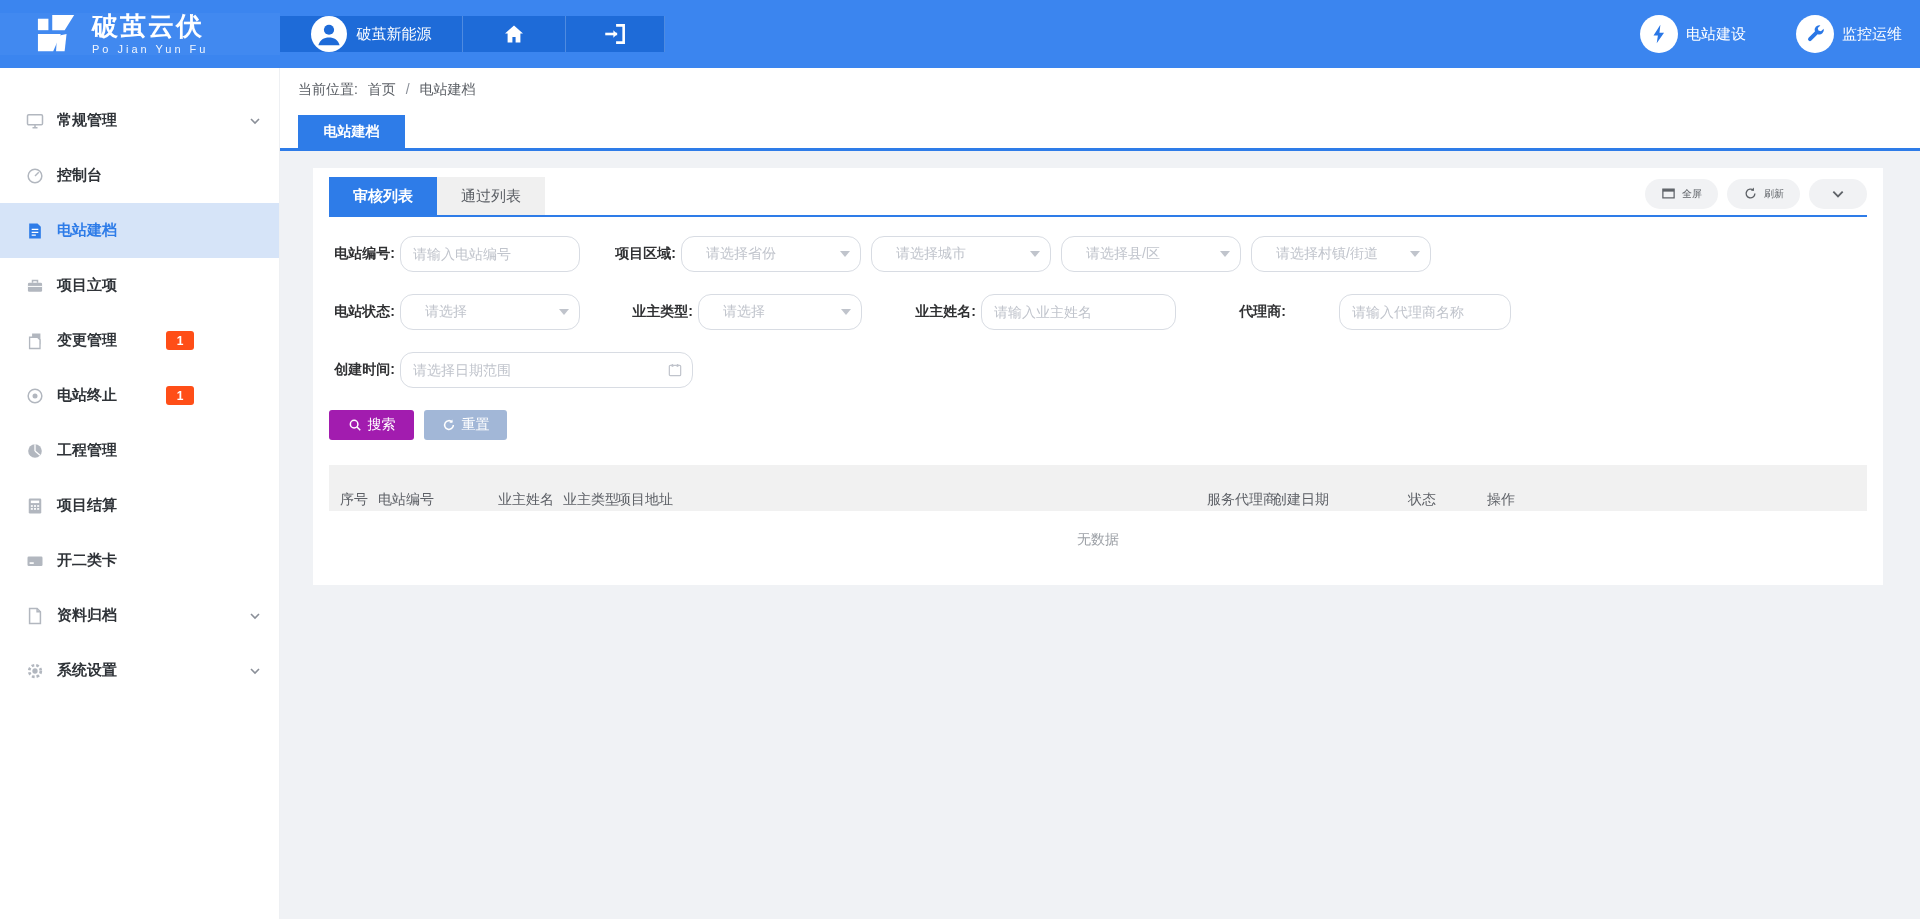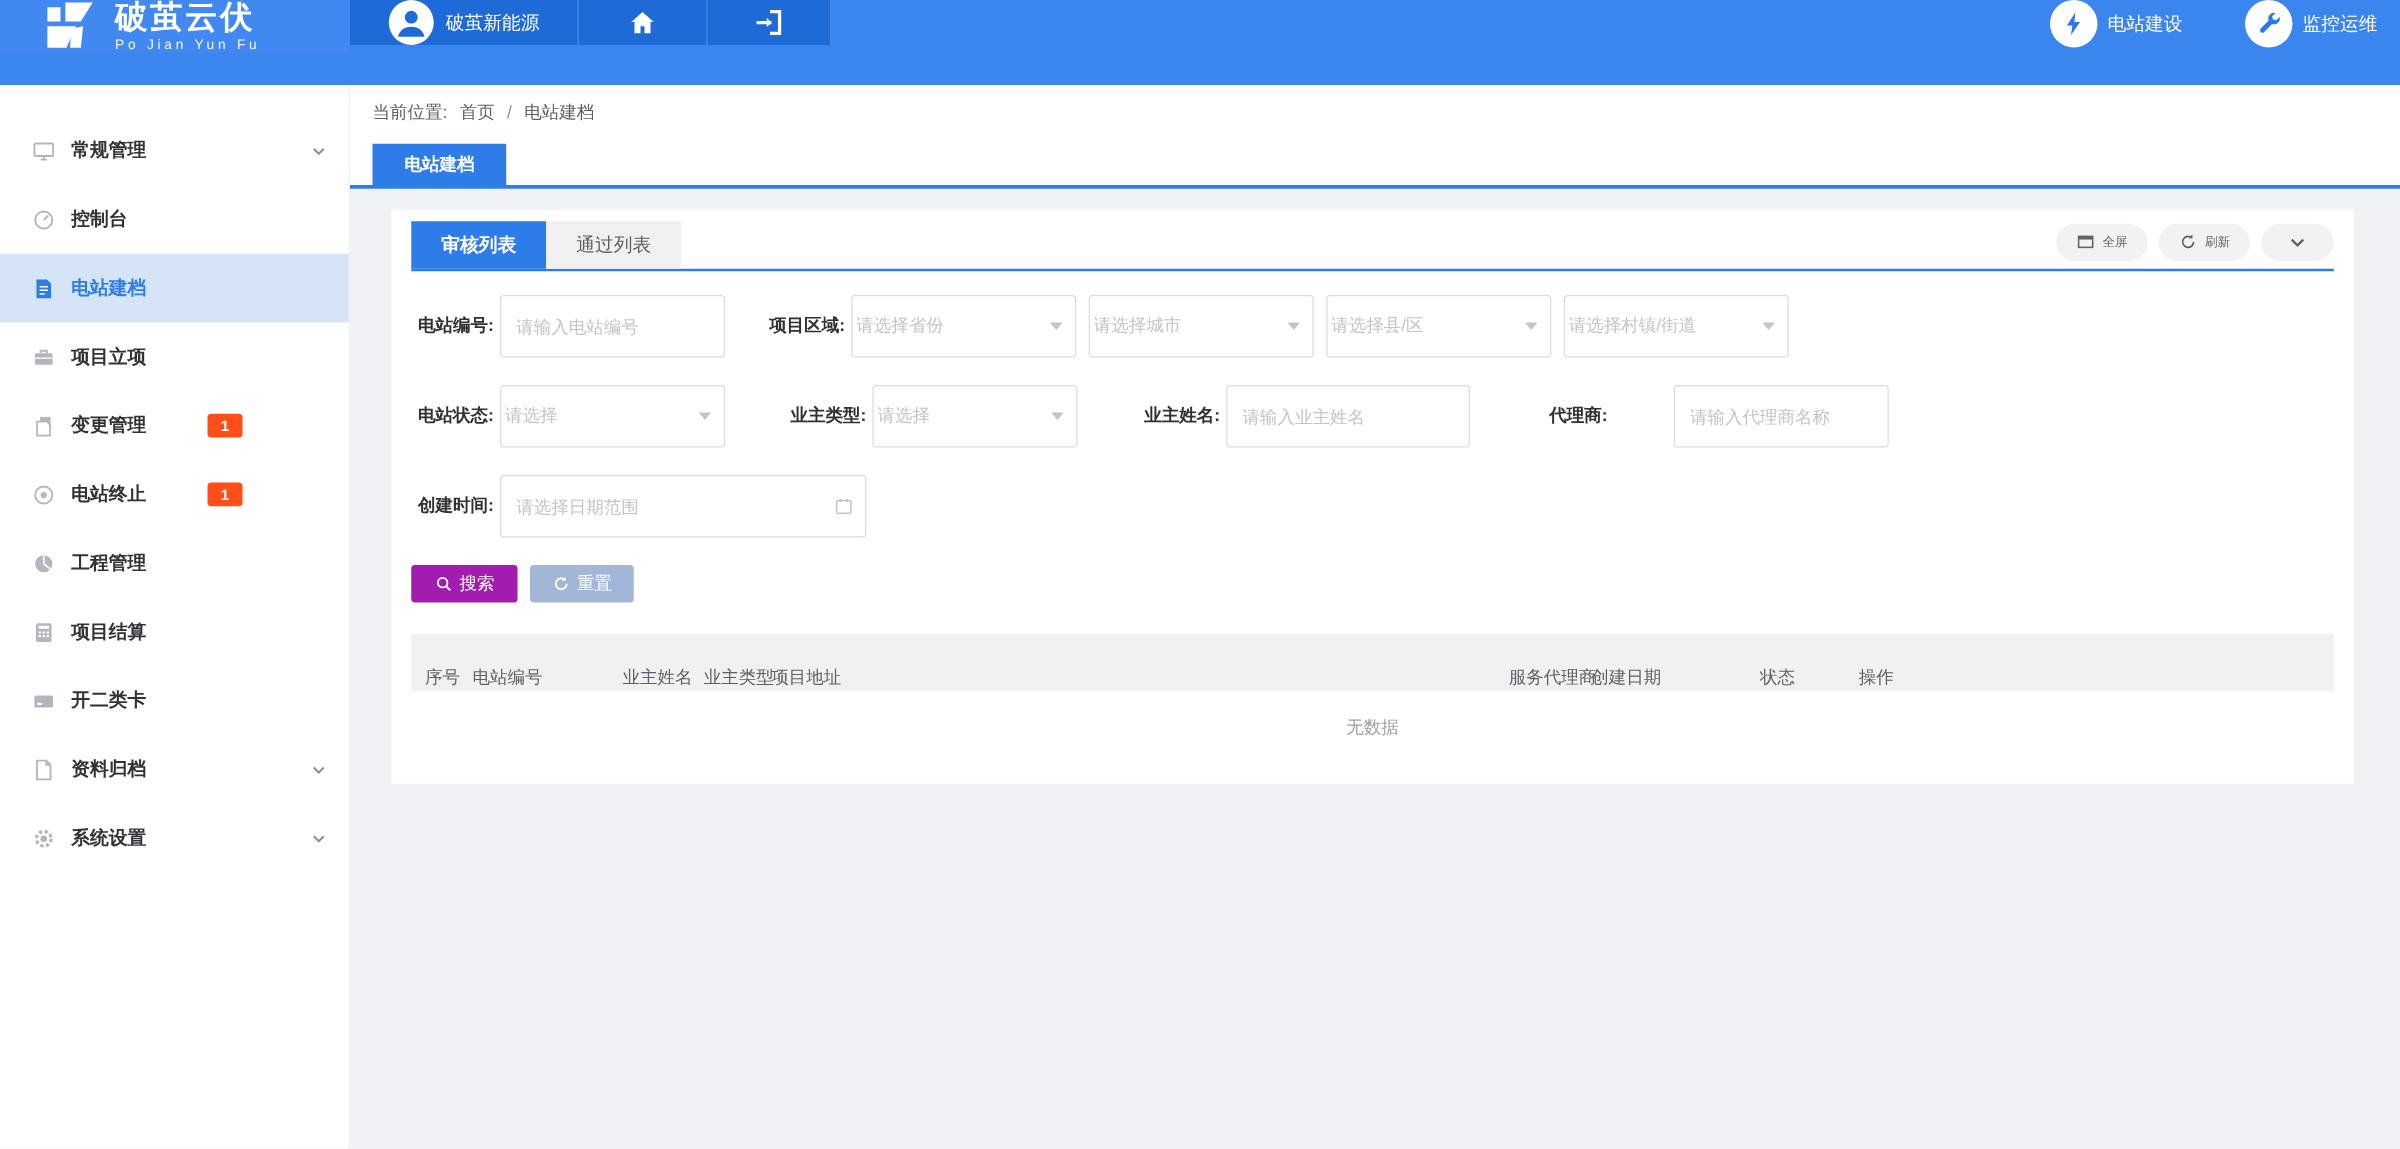--- a/index.html
+++ b/index.html
@@ -2,21 +2,21 @@
 <html><head>
 <meta charset="utf-8">
 <style>
   html,body{margin:0;padding:0;}
   body{
     width:1920px;height:919px;overflow:hidden;position:relative;
     font-family:"Liberation Sans","DejaVu Sans",sans-serif;
     background:#f0f2f5;color:#303133;font-size:14px;
   }
   
-  .hdr{position:absolute;top:0;left:0;width:1920px;height:68px;background:#3b85ef;display:flex;align-items:flex-start;z-index:5;}
+  .hdr{position:absolute;top:0;left:0;width:1920px;height:68px;background:#3b85ef;display:flex;align-items:center;z-index:5;}
   .logo-area{width:280px;flex:0 0 280px;display:flex;align-items:center;padding-left:34px;box-sizing:border-box;background:#4189f0;cursor:pointer;}
   .logo-mark{width:46px;height:42px;margin-right:12px;flex:0 0 auto;}
   .logo-txt{display:flex;flex-direction:column;line-height:1;}
   .logo-cn{color:#fff;font-size:26px;font-weight:700;letter-spacing:2px;}
   .logo-en{color:rgba(255,255,255,.92);font-size:11px;letter-spacing:3px;margin-top:5px;}
   .hdr-dark{display:flex;align-items:stretch;background:#1e6bd8;}
   .hdr-seg{display:flex;align-items:center;justify-content:center;border-right:1px solid rgba(255,255,255,.22);cursor:pointer;}
   .seg-user{width:182px;gap:10px;}
   .seg-home{width:102px;}
   .seg-login{width:98px;}
@@ -51,24 +51,24 @@
   .tab{height:38px;padding:0 24px;display:flex;align-items:center;justify-content:center;font-size:15px;cursor:pointer;background:#f0f0f0;color:#5a5e64;}
   .tab.active{background:#2e7ce8;color:#fff;font-weight:700;}
   .tools{display:flex;gap:9px;align-items:center;margin-bottom:5px;}
   .pill{height:30px;border-radius:15px;background:#f1f2f4;display:flex;align-items:center;gap:6px;padding:0 16px;font-size:10px;color:#5f6368;cursor:pointer;}
   .pill.chev-pill{padding:0 22px;}
   
   .filters{padding-top:19px;}
   .f-row{display:flex;align-items:center;margin-bottom:22px;}
   .f-label{display:inline-block;text-align:right;font-size:14px;color:#303133;font-weight:600;margin-right:5px;flex:0 0 auto;}
   .w66{width:66px;}
-  .ctl{height:50px;box-sizing:border-box;border:1px solid #d8dce3;border-radius:3px;background:#fff;}
+  .ctl{height:36px;box-sizing:border-box;border:1px solid #d8dce3;border-radius:13px;background:#fff;}
   input.ctl{padding:0 12px;font-size:14px;color:#333;outline:none;font-family:inherit;}
   input.ctl::placeholder{color:#c0c4cc;}
-  .sel{position:relative;display:flex;align-items:center;padding:0 28px 0 3px;cursor:pointer;}
+  .sel{position:relative;display:flex;align-items:center;padding:0 28px 0 24px;cursor:pointer;}
   .sel .ph{color:#c0c4cc;font-size:14px;white-space:nowrap;overflow:hidden;}
   .caret{position:absolute;right:10px;top:50%;margin-top:-3px;width:0;height:0;border-left:5px solid transparent;border-right:5px solid transparent;border-top:6px solid #c0c4cc;}
   .w180{width:180px;}.w164{width:164px;}.w195{width:195px;}.w172{width:172px;margin-left:48px;}
   .date-wrap{position:relative;width:293px;}
   .date-wrap input{width:100%;padding-right:36px;}
   .date-ico{position:absolute;right:10px;top:50%;transform:translateY(-50%);cursor:pointer;}
   .ml30{margin-left:30px;} .ml47{margin-left:47px;} .ml48{margin-left:48px;} .ml44{margin-left:44px;}
   
   .btn-row{display:flex;gap:10px;margin-bottom:25px;}
   .btn{height:30px;border:none;border-radius:3px;display:flex;align-items:center;justify-content:center;gap:6px;font-size:14px;color:#fff;cursor:pointer;font-family:inherit;}

